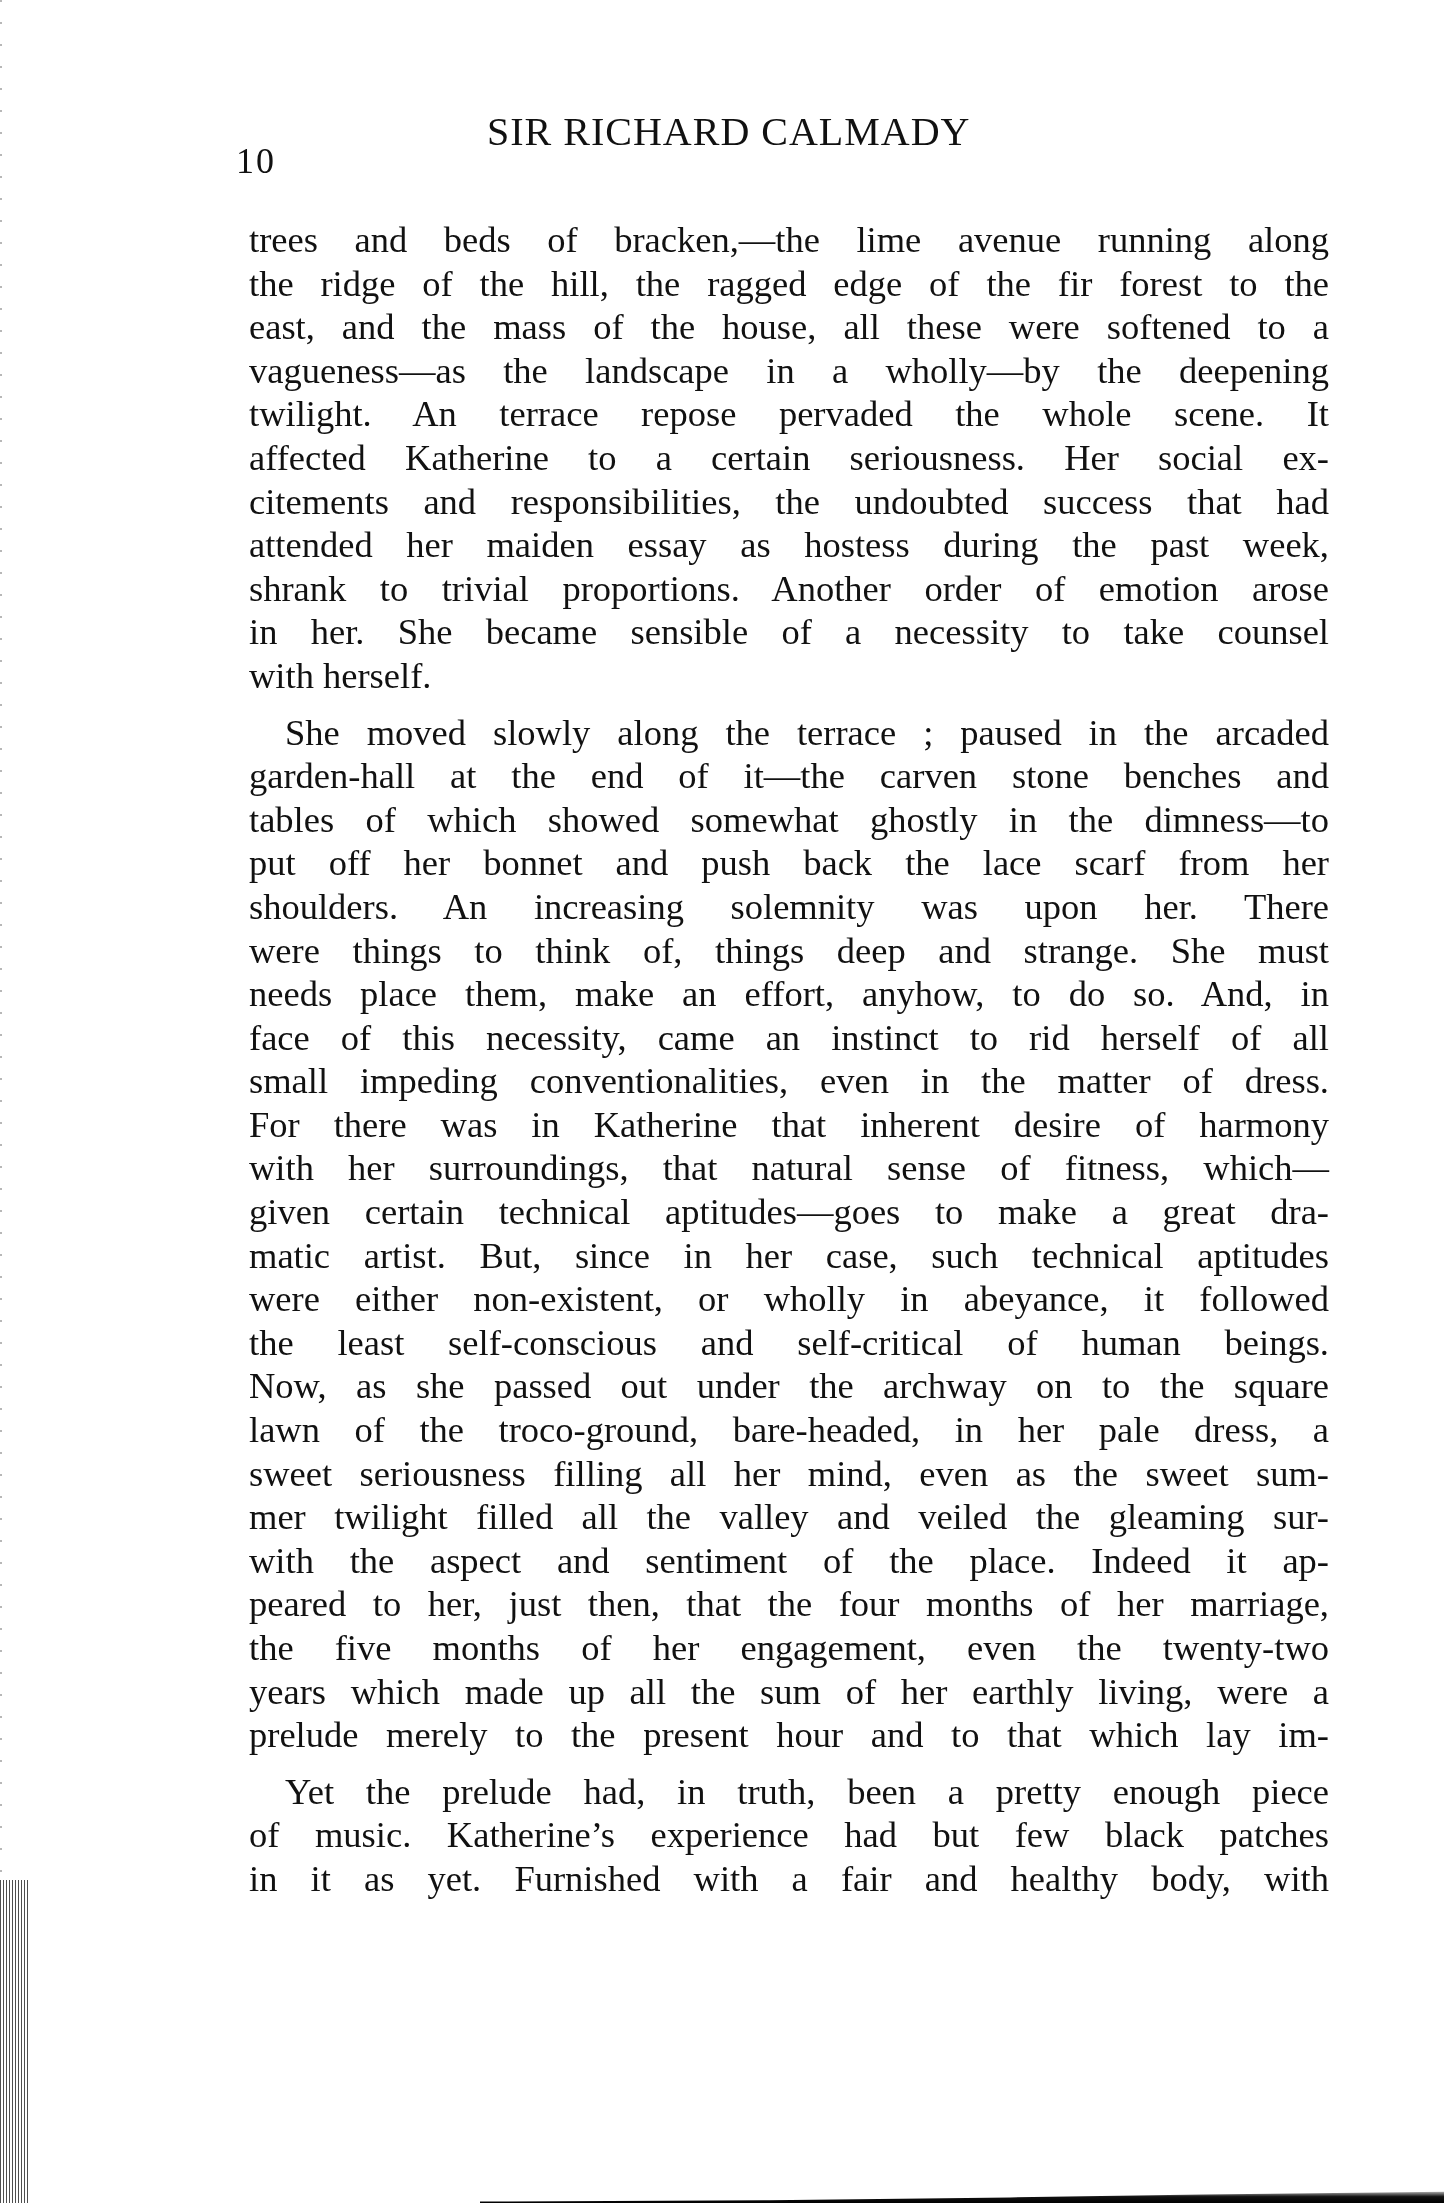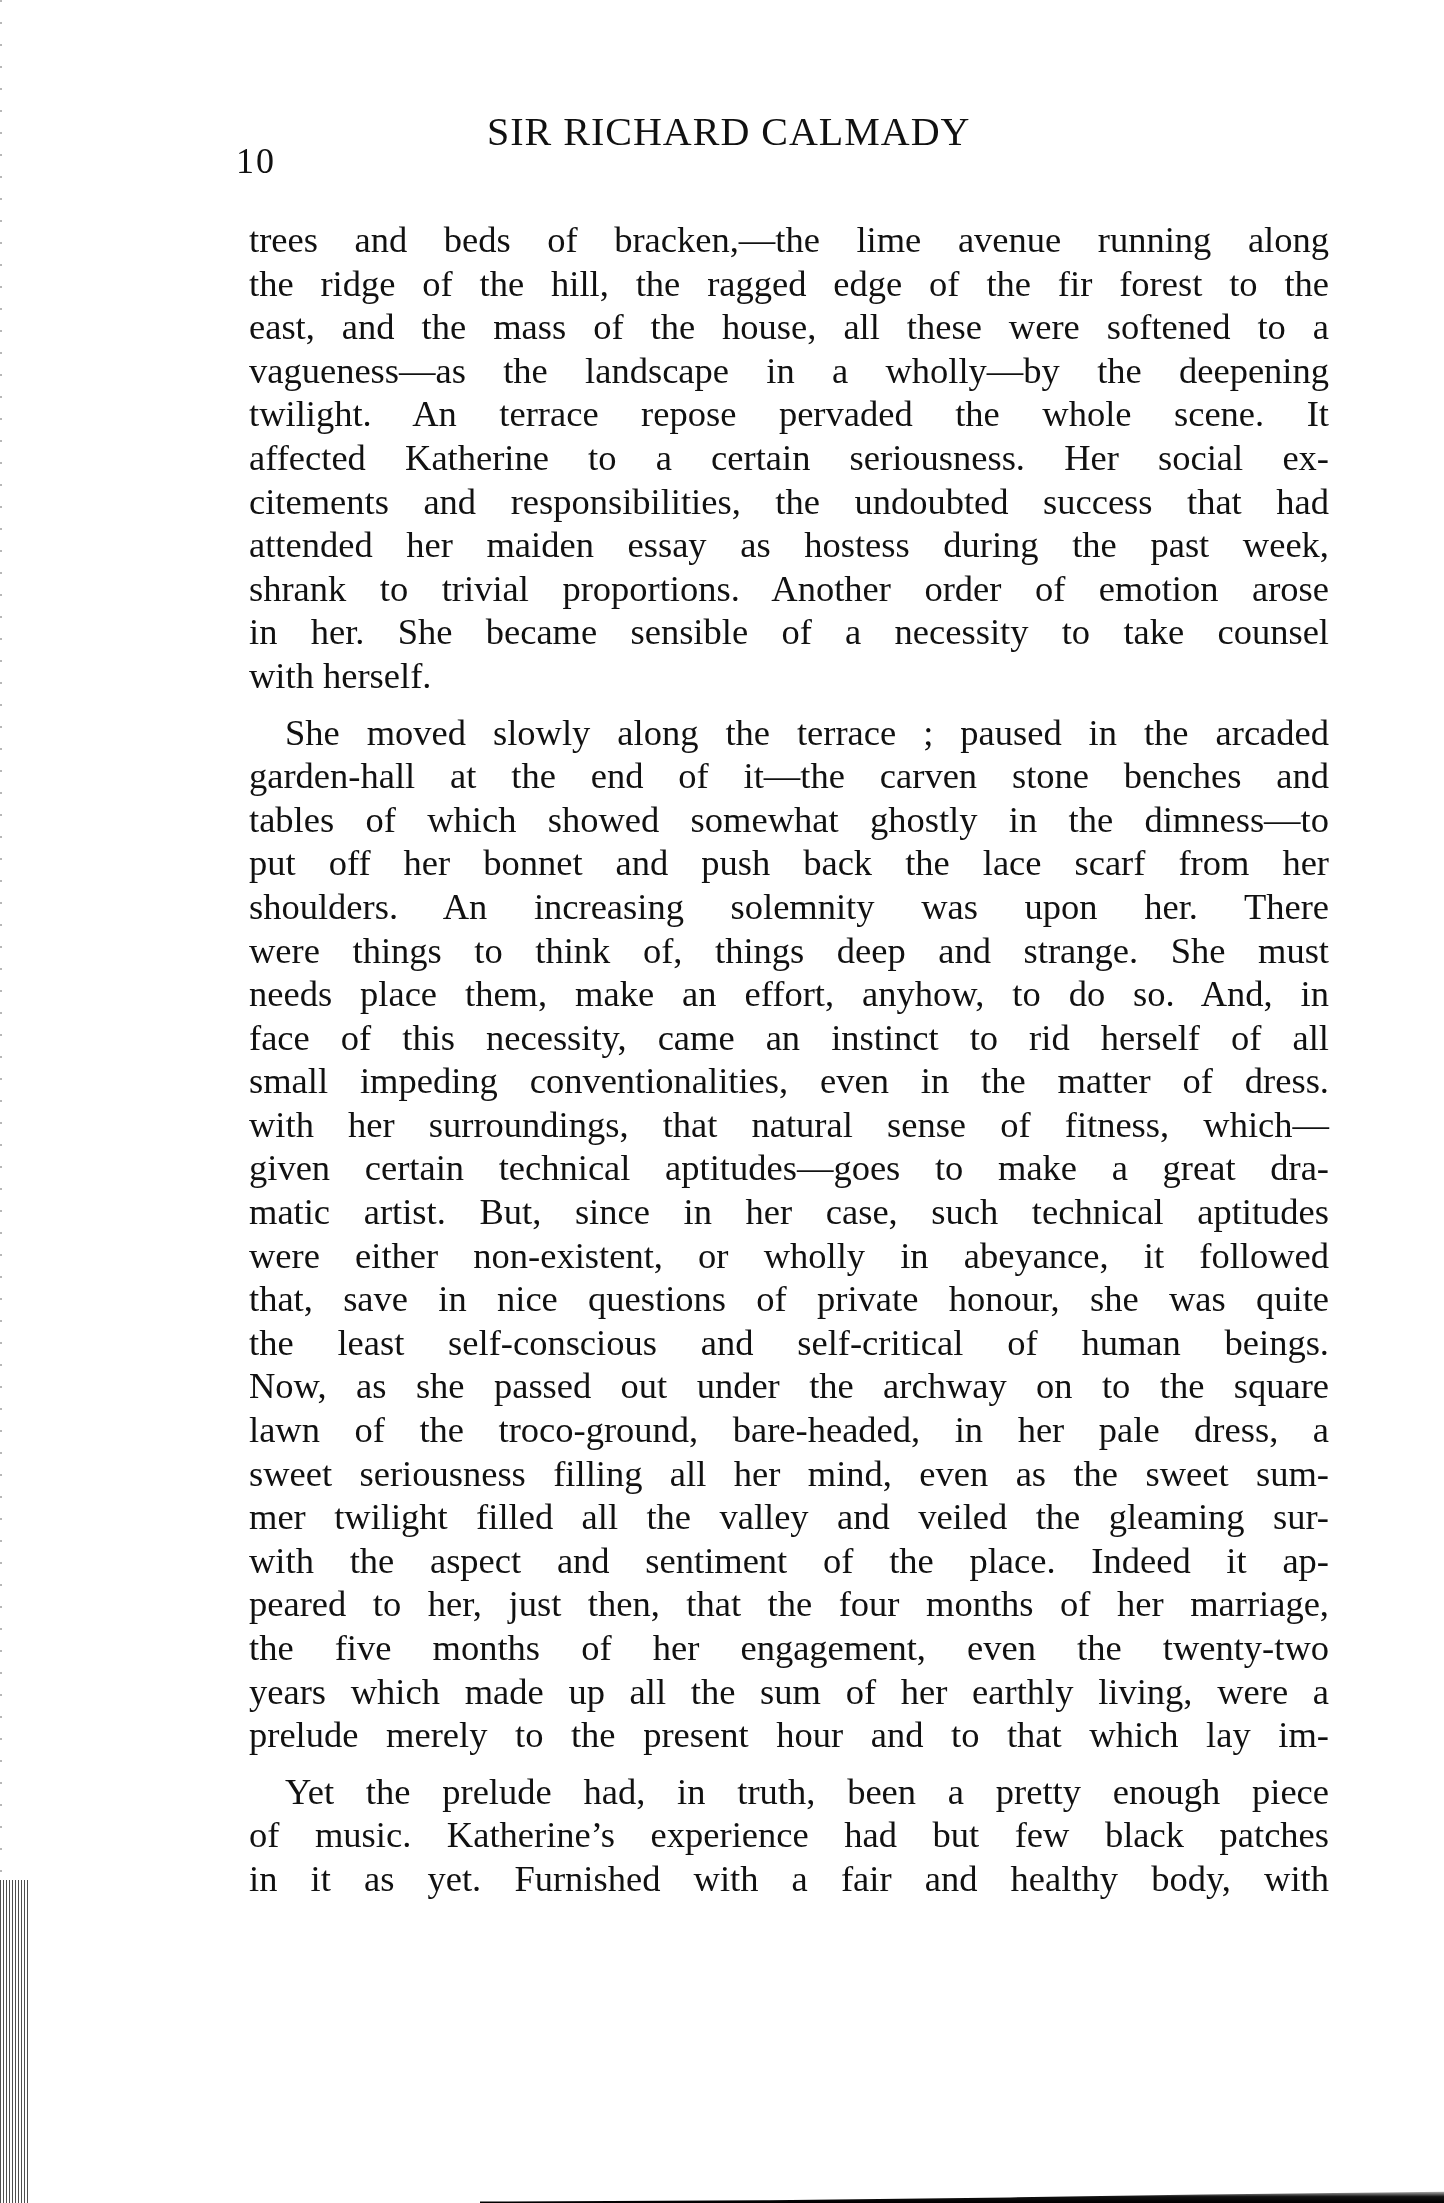--- a/index.html
+++ b/index.html
@@ -123,25 +123,25 @@
       <div class="para indent">
         <span class="line first">She moved slowly along the terrace ; paused in the arcaded</span>
         <span class="line">garden-hall at the end of it—the carven stone benches and</span>
         <span class="line">tables of which showed somewhat ghostly in the dimness—to</span>
         <span class="line">put off her bonnet and push back the lace scarf from her</span>
         <span class="line">shoulders.  An increasing solemnity was upon her.  There</span>
         <span class="line">were things to think of, things deep and strange.  She must</span>
         <span class="line">needs place them, make an effort, anyhow, to do so.  And, in</span>
         <span class="line">face of this necessity, came an instinct to rid herself of all</span>
         <span class="line">small impeding conventionalities, even in the matter of dress.</span>
+        <span class="line">For there was in Katherine that inherent desire of harmony</span>
         <span class="line">with her surroundings, that natural sense of fitness, which—</span>
         <span class="line">given certain technical aptitudes—goes to make a great dra-</span>
         <span class="line">matic artist.  But, since in her case, such technical aptitudes</span>
         <span class="line">were either non-existent, or wholly in abeyance, it followed</span>
-        <span class="line">that, save in nice questions of private honour, she was quite</span>
         <span class="line">the least self-conscious and self-critical of human beings.</span>
         <span class="line">Now, as she passed out under the archway on to the square</span>
         <span class="line">lawn of the troco-ground, bare-headed, in her pale dress, a</span>
         <span class="line">sweet seriousness filling all her mind, even as the sweet sum-</span>
         <span class="line">mer twilight filled all the valley and veiled the gleaming sur-</span>
         <span class="line">with the aspect and sentiment of the place.  Indeed it ap-</span>
         <span class="line">peared to her, just then, that the four months of her marriage,</span>
         <span class="line">the five months of her engagement, even the twenty-two</span>
         <span class="line">years which made up all the sum of her earthly living, were a</span>
         <span class="line">prelude merely to the present hour and to that which lay im-</span>

